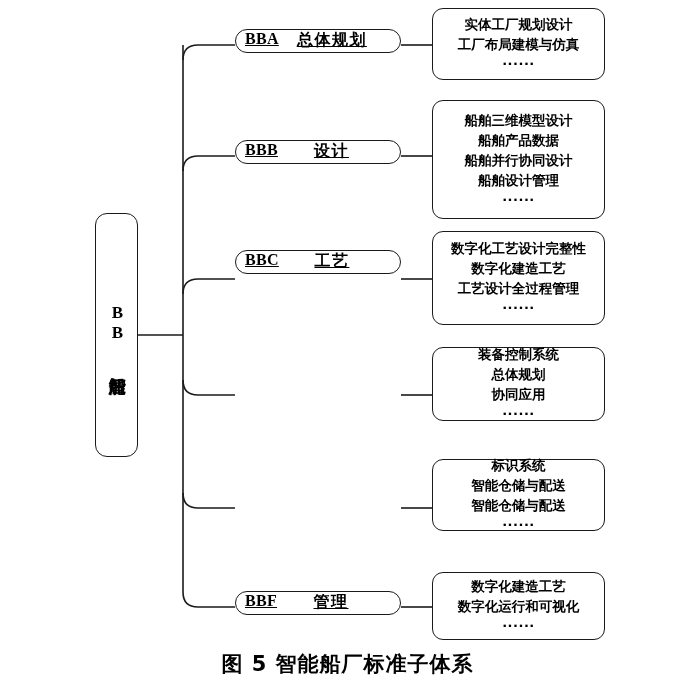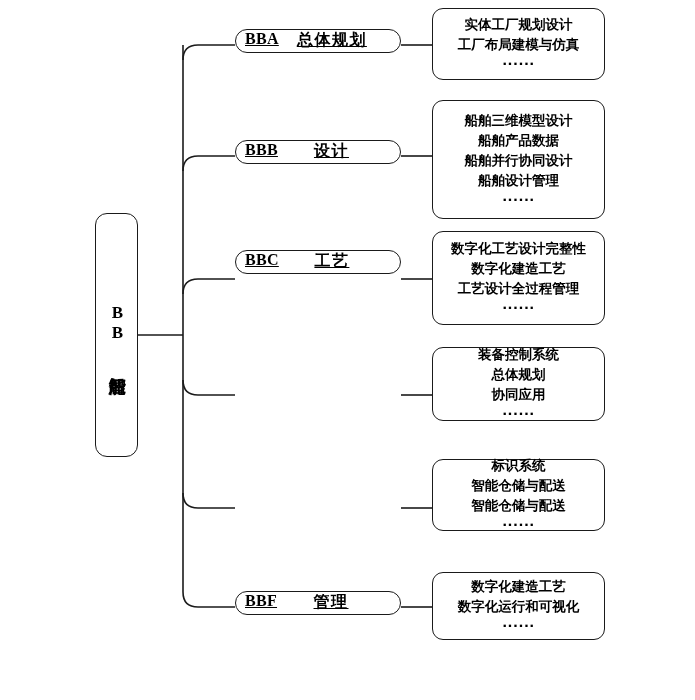--- a/index.html
+++ b/index.html
@@ -221,14 +221,15 @@
     <div class="detail-line">智能仓储与配送</div>
     <div class="detail-ellipsis">······</div>
   </div>
 
   <div class="detail-box" style="top:572px;height:68px">
     <div class="detail-line">数字化建造工艺</div>
     <div class="detail-line">数字化运行和可视化</div>
     <div class="detail-ellipsis">······</div>
   </div>
 
+  <div class="caption">图 5  智能船厂标准子体系</div>
 
 </div>
 
 </body></html>

